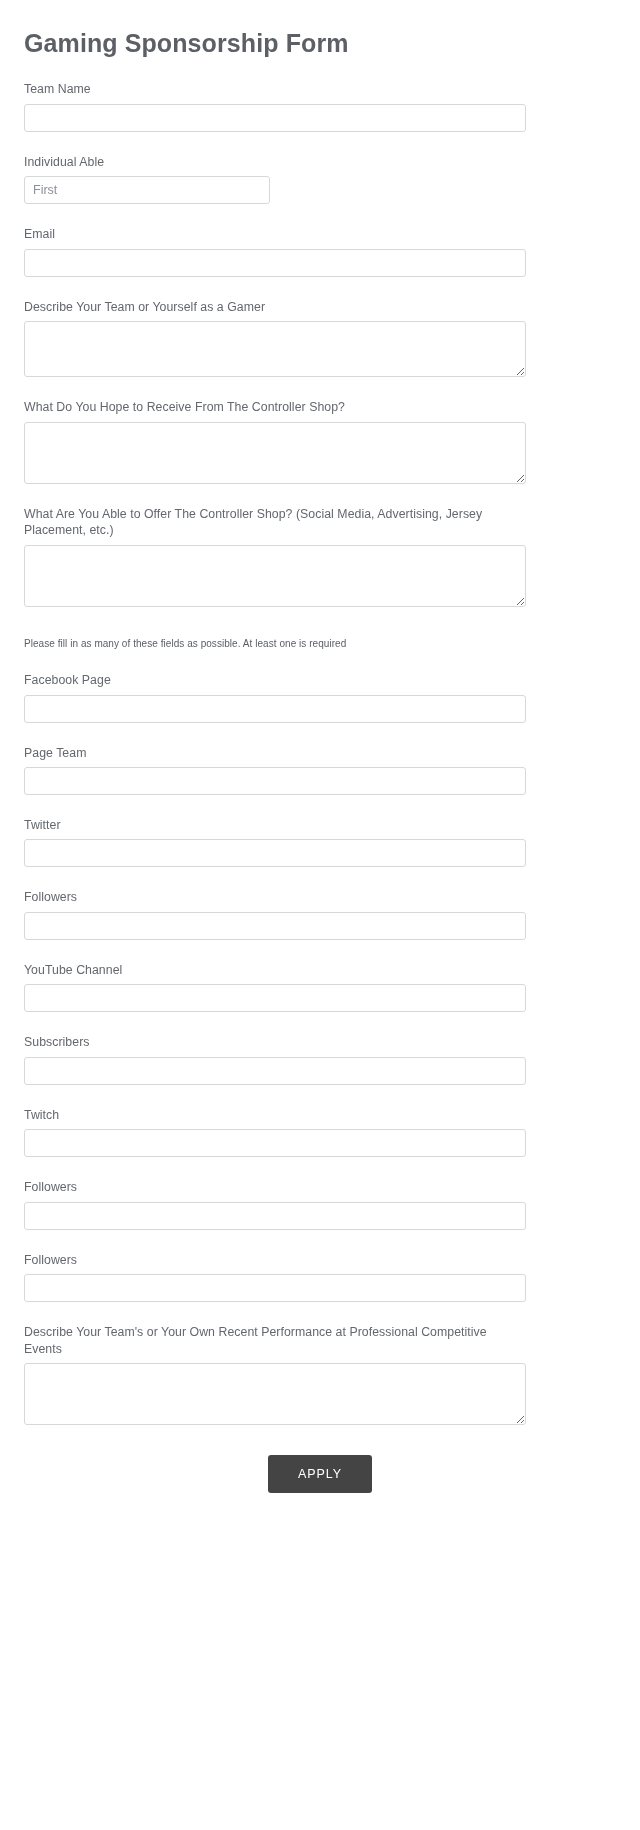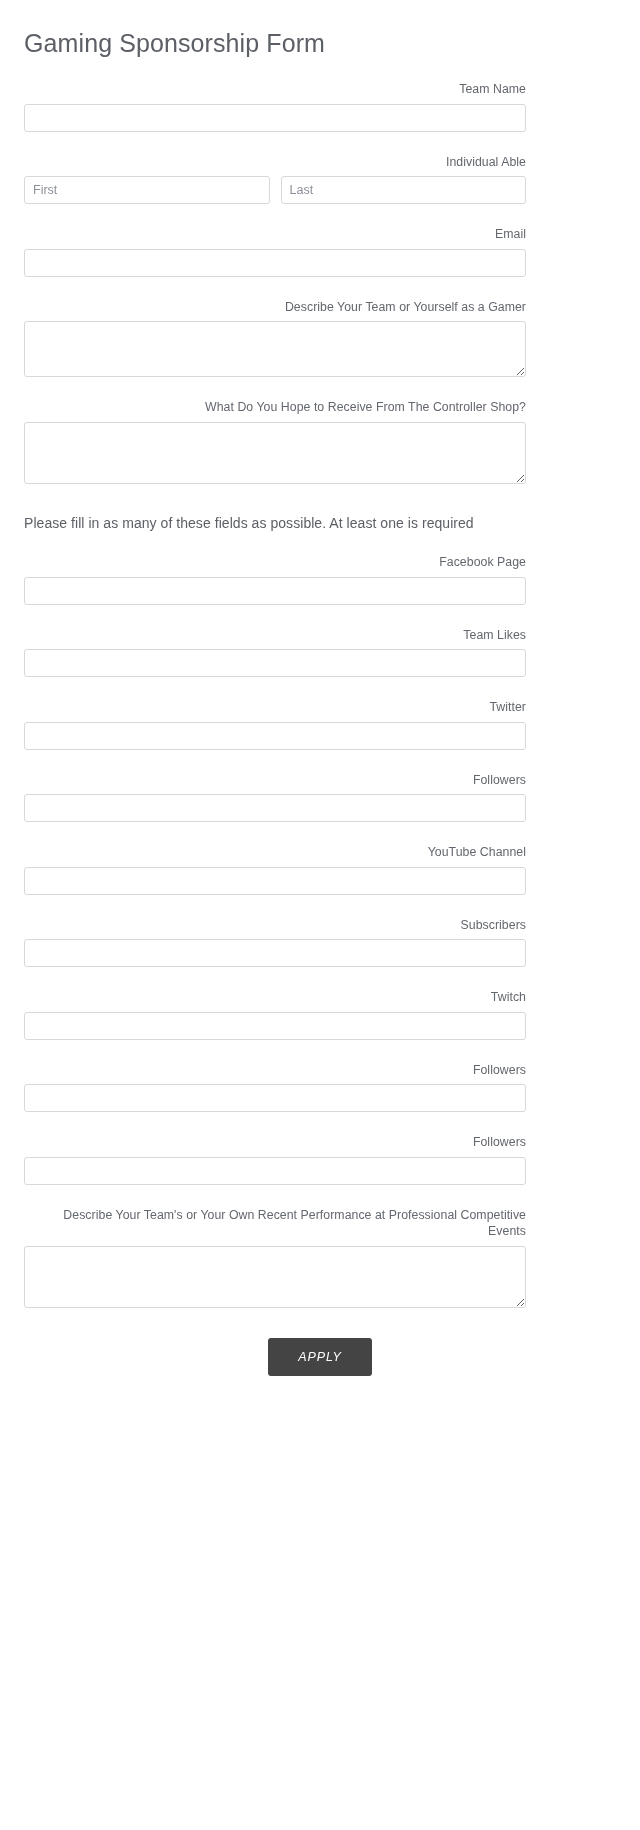--- a/index.html
+++ b/index.html
@@ -15,40 +15,39 @@
     -webkit-font-smoothing: antialiased;
   }
   .form-page {
     width: 640px;
     box-sizing: border-box;
     padding: 0 24px 0 24px;
     background: #ffffff;
   }
   .form-title {
     font-size: 25px;
-    font-weight: 400;
+    font-weight: 700;
     color: #5c6066;
     letter-spacing: 0.1px;
     margin: 0;
     padding: 28px 0 0 0;
     line-height: 1.25;
   }
   .field-block {
     margin-top: 22px;
   }
   .field-label {
     display: block;
     font-size: 12.3px;
     font-weight: 400;
     color: #63676e;
     line-height: 1.34;
     letter-spacing: 0.05px;
     margin: 0 0 6px 0;
     max-width: 502px;
-    text-align: right;
   }
   .text-input {
     display: block;
     box-sizing: border-box;
     width: 502px;
     height: 28px;
     border: 1px solid #d8d8d8;
     border-radius: 3px;
     background: #ffffff;
     font-family: "Liberation Sans", sans-serif;
@@ -81,21 +80,21 @@
     font-size: 12.5px;
     color: #63676e;
     padding: 5px 8px;
     outline: none;
     resize: vertical;
   }
   .text-area.tall {
     height: 62px;
   }
   .section-heading {
-    font-size: 14px;
+    font-size: 10px;
     font-weight: 400;
     color: #5c6066;
     line-height: 1.35;
     letter-spacing: 0.05px;
     margin: 30px 0 0 0;
     max-width: 520px;
   }
   .submit-row {
     margin-top: 30px;
     padding-bottom: 44px;
@@ -106,68 +105,70 @@
     min-width: 104px;
     padding: 12px 18px;
     background: #444444;
     color: #ffffff;
     border: none;
     border-radius: 3px;
     font-family: "Liberation Sans", sans-serif;
     font-size: 12.5px;
     letter-spacing: 0.9px;
     cursor: pointer;
-    font-style: italic;
   }
 </style>
 </head>
 <body>
 
 <div class="form-page">
 
   <h1 class="form-title">Gaming Sponsorship Form</h1>
 
   <div class="field-block">
     <label class="field-label">Team Name</label>
     <input class="text-input" type="text" value="" style="">
   </div>
 
   <div class="field-block">
     <label class="field-label">Individual Able</label>
     <div class="name-row">
       <input class="text-input" type="text" placeholder="First" style="">
-      <input class="text-input" type="text" placeholder="Last" style="">
     </div>
   </div>
 
   <div class="field-block">
     <label class="field-label">Email</label>
     <input class="text-input" type="text" value="" style="">
   </div>
 
   <div class="field-block">
     <label class="field-label">Describe Your Team or Yourself as a Gamer</label>
     <textarea class="text-area" style=""></textarea>
   </div>
 
   <div class="field-block">
     <label class="field-label">What Do You Hope to Receive From The Controller Shop?</label>
     <textarea class="text-area tall" style=""></textarea>
   </div>
 
+  <div class="field-block">
+    <label class="field-label">What Are You Able to Offer The Controller Shop? (Social Media, Advertising, Jersey Placement, etc.)</label>
+    <textarea class="text-area tall" style=""></textarea>
+  </div>
 
   <p class="section-heading">Please fill in as many of these fields as possible. At least one is required</p>
 
   <div class="field-block">
     <label class="field-label">Facebook Page</label>
     <input class="text-input" type="text" value="" style="">
   </div>
 
   <div class="field-block">
-    <label class="field-label">Team Likes</label>
+    <label class="field-label">Page Team</label>
     <input class="text-input" type="text" value="" style="">
   </div>
 
   <div class="field-block">
     <label class="field-label">Twitter</label>
     <input class="text-input" type="text" value="" style="">
   </div>
 
   <div class="field-block">
     <label class="field-label">Followers</label>

